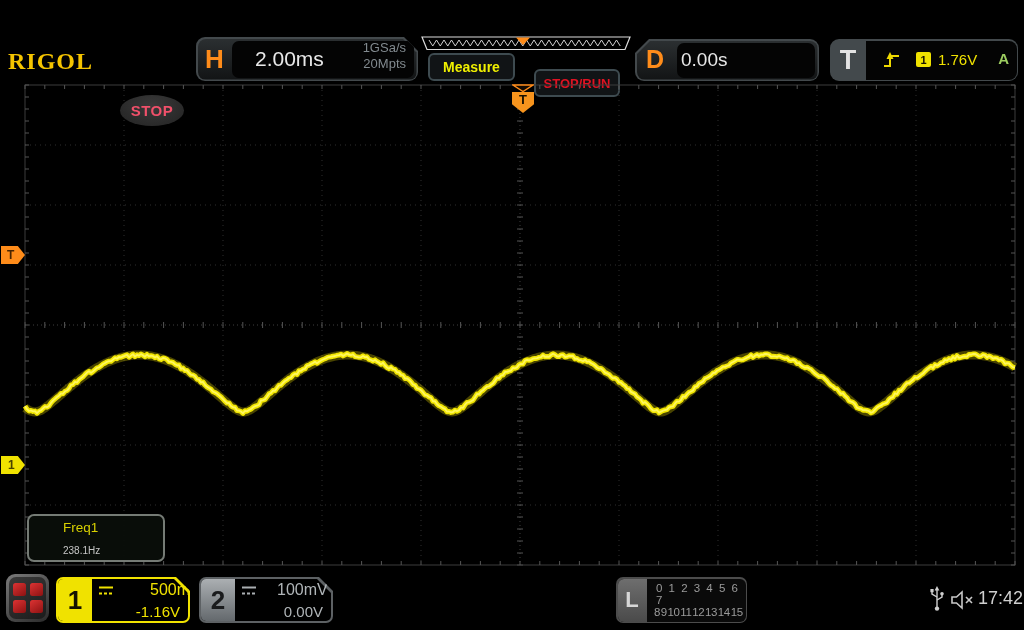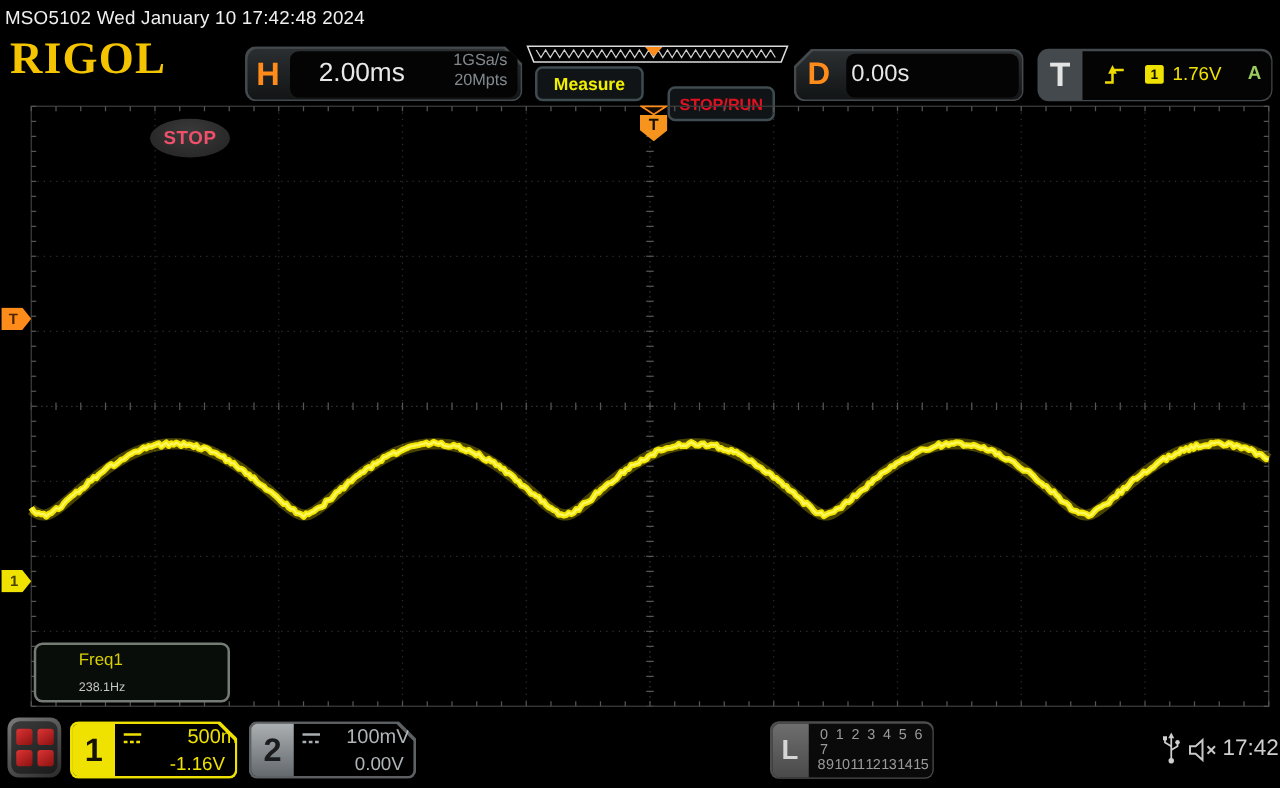--- a/index.html
+++ b/index.html
@@ -4,22 +4,22 @@
 <style>
   html,body{margin:0;padding:0;background:#000;}
   #screen{
     position:relative;width:1024px;height:630px;background:#000;overflow:hidden;
     font-family:"Liberation Sans",sans-serif;-webkit-font-smoothing:antialiased;
   }
   .abs{position:absolute;}
   
   #topbar-title{left:4px;top:6px;font-size:15px;color:#efefef;letter-spacing:.2px;}
   
-  #logo{left:8px;top:25px;font-family:"Liberation Serif",serif;font-weight:700;
-        font-size:36px;color:var(--logo-gold,#f5c400);letter-spacing:1px;}
+  #logo{left:8px;top:48px;font-family:"Liberation Serif",serif;font-weight:700;
+        font-size:24px;color:var(--logo-gold,#f5c400);letter-spacing:1px;}
   #stop-badge{left:120px;top:47px;width:64px;height:31px;border-radius:50%;
         background:radial-gradient(ellipse at 50% 35%,#3a3a3a,#222);
         display:flex;align-items:center;justify-content:center;margin-top:48px;}
   #stop-badge span{font-size:15px;font-weight:800;color:var(--stop-pink,#f04e64);letter-spacing:.5px;}
   .hdr-box{background:#43494c;border-radius:9px;}
   .hdr-box .inner{position:absolute;inset:1.5px;border-radius:8px;
         background:linear-gradient(180deg,#2b2f31,#121415);}
   .cut-tr{clip-path:polygon(0 0,calc(100% - 14px) 0,100% 14px,100% 100%,0 100%);}
   .cut-tl{clip-path:polygon(14px 0,100% 0,100% 100%,0 100%,0 14px);}
   #h-box{left:196px;top:37px;width:222px;height:44px;}
@@ -54,21 +54,21 @@
   #trig-level-marker{left:1px;top:246px;width:24px;height:18px;background:var(--trigger-orange,#ff8c1a);
         clip-path:polygon(0 0,70% 0,100% 50%,70% 100%,0 100%);padding-left:6px;box-sizing:border-box;
         font-size:12px;color:#4a2500;}
   #ch1-marker{left:1px;top:456px;width:24px;height:18px;background:var(--ch1-yellow,#eed900);
         clip-path:polygon(0 0,70% 0,100% 50%,70% 100%,0 100%);padding-left:7px;box-sizing:border-box;
         font-size:12px;color:#4a4400;}
   #trig-pos-tag{left:512px;top:92px;width:22px;height:21px;background:#f7941d;
         clip-path:polygon(0 0,100% 0,100% 58%,50% 100%,0 58%);
         display:flex;align-items:flex-start;justify-content:center;font-size:13px;font-weight:800;color:#181000;}
   
-  #freq-panel{left:27px;top:514px;width:157px;height:48px;border-radius:7px;border:2px solid #757b75;
+  #freq-panel{left:27px;top:514px;width:138px;height:48px;border-radius:7px;border:2px solid #757b75;
         background:rgba(10,14,10,.93);box-sizing:border-box;}
   #freq-name{left:34px;top:4px;font-size:13.5px;color:#d8d000;}
   #freq-value{left:34px;bottom:4px;font-size:10px;color:#c6c6c6;}
   
   #nav-btn{left:6px;top:574px;width:43px;height:48px;border-radius:9px;
         background:linear-gradient(145deg,#7a7a7a,#2a2a2a);}
   #nav-btn .pad{position:absolute;inset:3px;border-radius:7px;background:linear-gradient(145deg,#3a3a3a,#1b1b1b);
         display:grid;grid-template-columns:13px 13px;grid-template-rows:13px 13px;gap:4px;place-content:center;}
   #nav-btn .sq{border-radius:2.5px;background:linear-gradient(145deg,#d33,#8c1212);}
   .ch-box{width:134px;height:46px;border-radius:7px;}
@@ -90,21 +90,20 @@
         font-size:22px;font-weight:700;color:#d6d6d6;}
   #la-row1{position:absolute;left:40px;top:5px;font-size:11.5px;color:#9b9b9b;word-spacing:3px;}
   #la-row2{position:absolute;left:38px;bottom:5px;font-size:11.5px;color:#9b9b9b;letter-spacing:-.4px;word-spacing:-2px;}
   #clock{left:978px;top:588px;font-size:18px;color:#cfcfcf;}
 </style>
 </head>
 <body>
 
 <div id="screen">
 
-  <div class="abs" id="topbar-title">MSO5102  Wed January 10 17:42:48 2024</div>
 
   <div class="abs" id="logo">RIGOL</div>
   <div class="abs" id="stop-badge">
     <span>STOP</span>
   </div>
 
   <div class="abs hdr-box cut-tr" id="h-box">
     <div class="inner cut-tr"></div>
     <div id="h-black"></div>
     <div class="abs" id="h-label">H</div>

